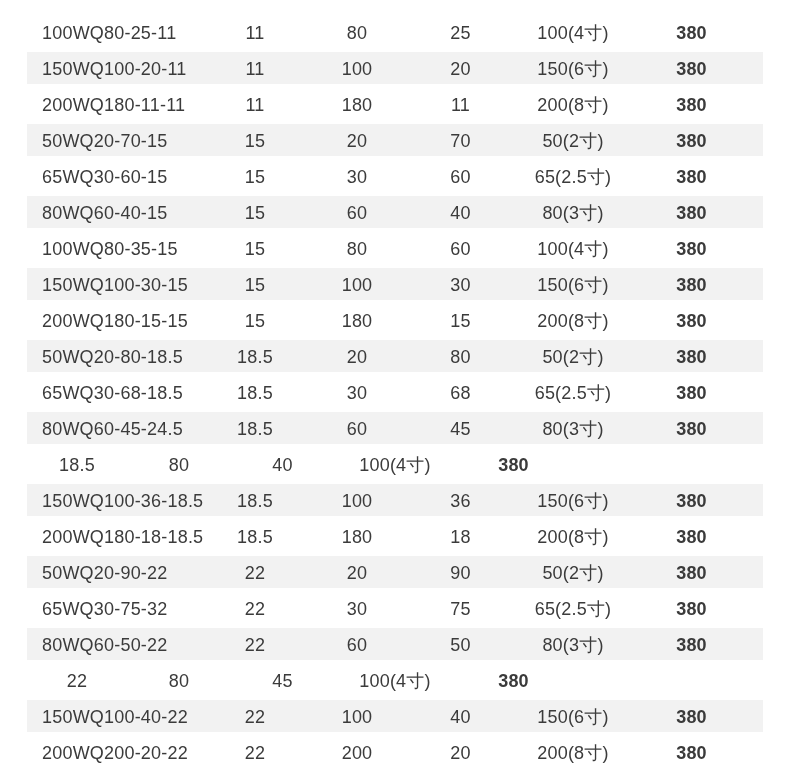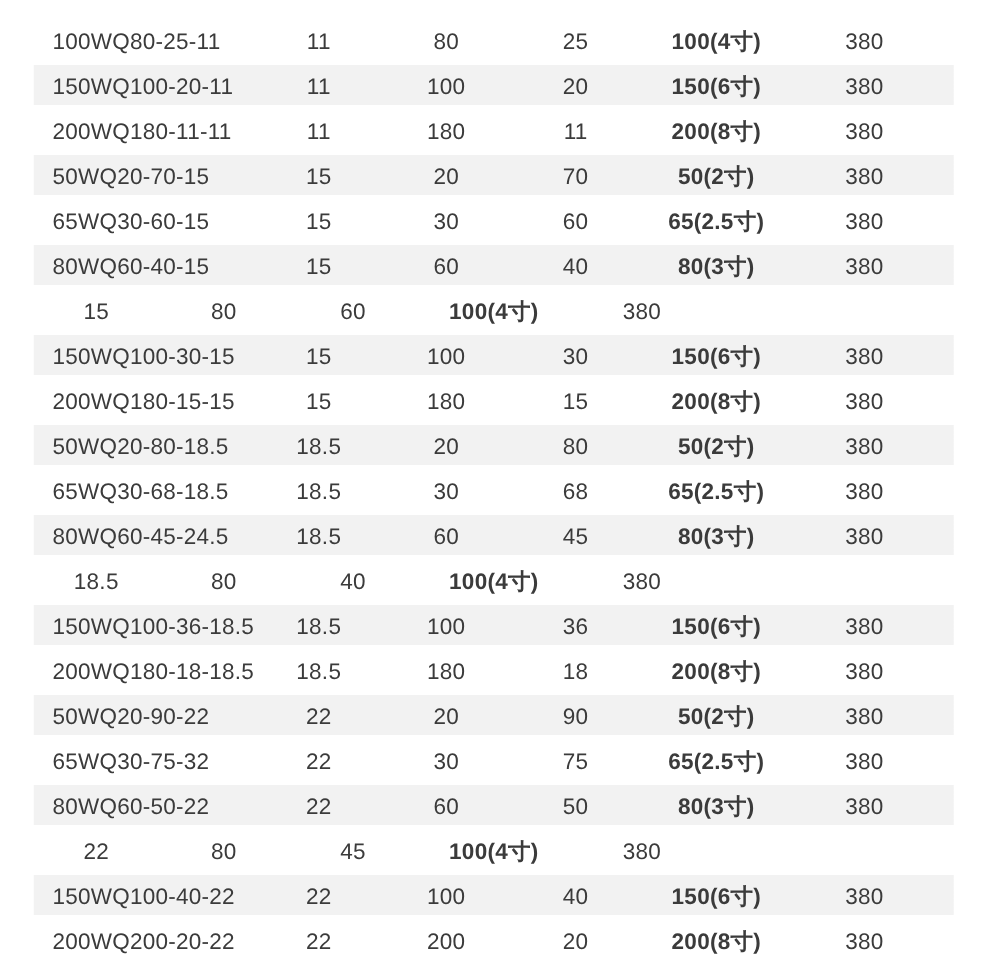--- a/index.html
+++ b/index.html
@@ -34,22 +34,22 @@
     background-image:linear-gradient(var(--shade),var(--shade));
     background-repeat:no-repeat;
     background-size:100% 32px;
     background-position:0 1px;
   }
   .cell{ text-align:center; overflow:hidden; }
   .c0{ width:178px; text-align:left; padding-left:15px; }
   .c1{ width:100px; }
   .c2{ width:104px; }
   .c3{ width:103px; }
-  .c4{ width:122px;font-weight:bold; }
-  .c5{ width:129px; padding-right:14px; }
+  .c4{ width:122px; }
+  .c5{ width:129px; padding-right:14px;font-weight:bold; }
 </style>
 </head>
 <body>
 
 <div class="spec-table" id="spec-table">
     <div class="row">
     <div class="cell c0">100WQ80-25-11</div>
     <div class="cell c1">11</div>
     <div class="cell c2">80</div>
     <div class="cell c3">25</div>
@@ -90,20 +90,21 @@
   </div>
     <div class="row shaded">
     <div class="cell c0">80WQ60-40-15</div>
     <div class="cell c1">15</div>
     <div class="cell c2">60</div>
     <div class="cell c3">40</div>
     <div class="cell c4">80(3寸)</div>
     <div class="cell c5">380</div>
   </div>
     <div class="row">
+    <div class="cell c0">100WQ80-35-15</div>
     <div class="cell c1">15</div>
     <div class="cell c2">80</div>
     <div class="cell c3">60</div>
     <div class="cell c4">100(4寸)</div>
     <div class="cell c5">380</div>
   </div>
     <div class="row shaded">
     <div class="cell c0">150WQ100-30-15</div>
     <div class="cell c1">15</div>
     <div class="cell c2">100</div>

